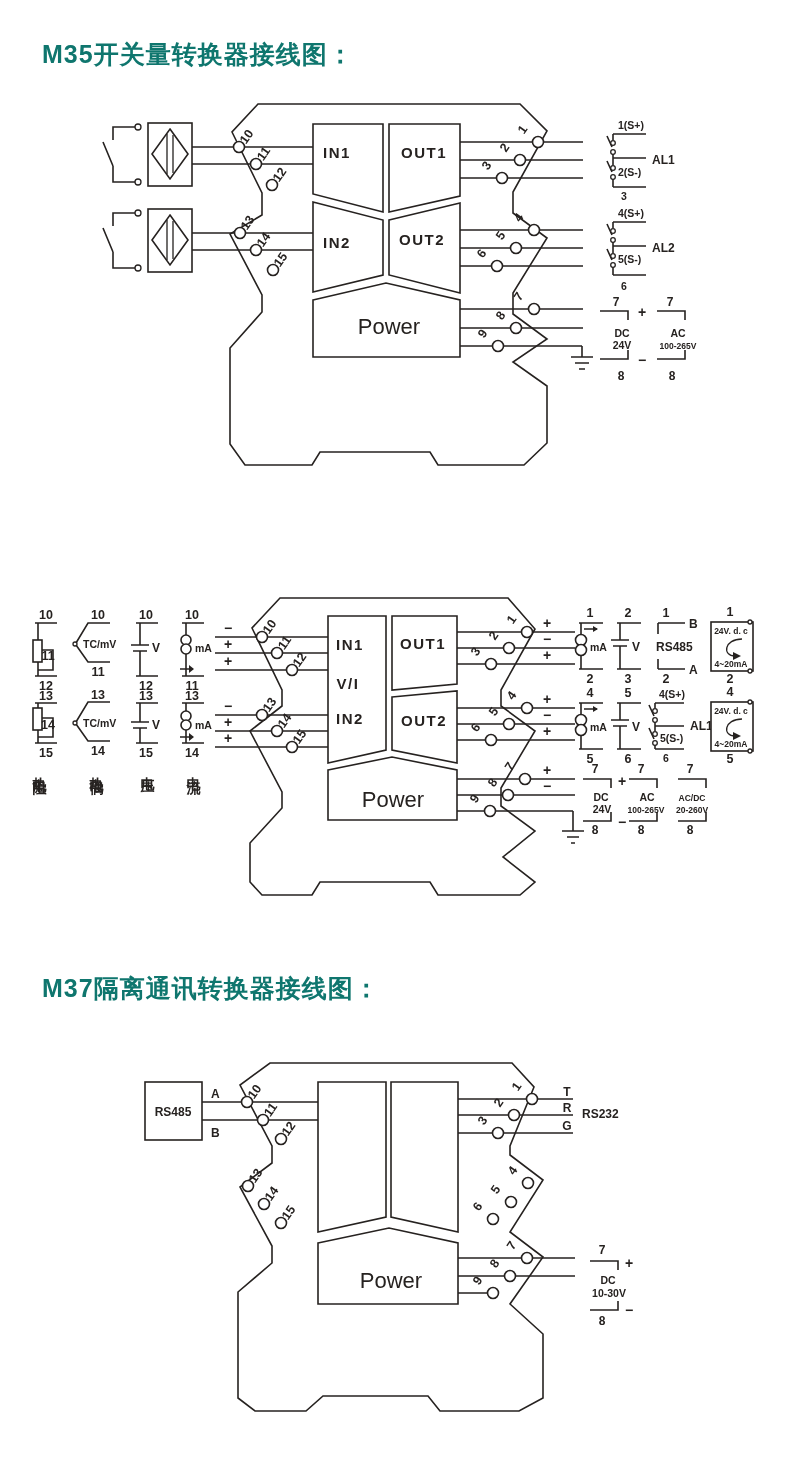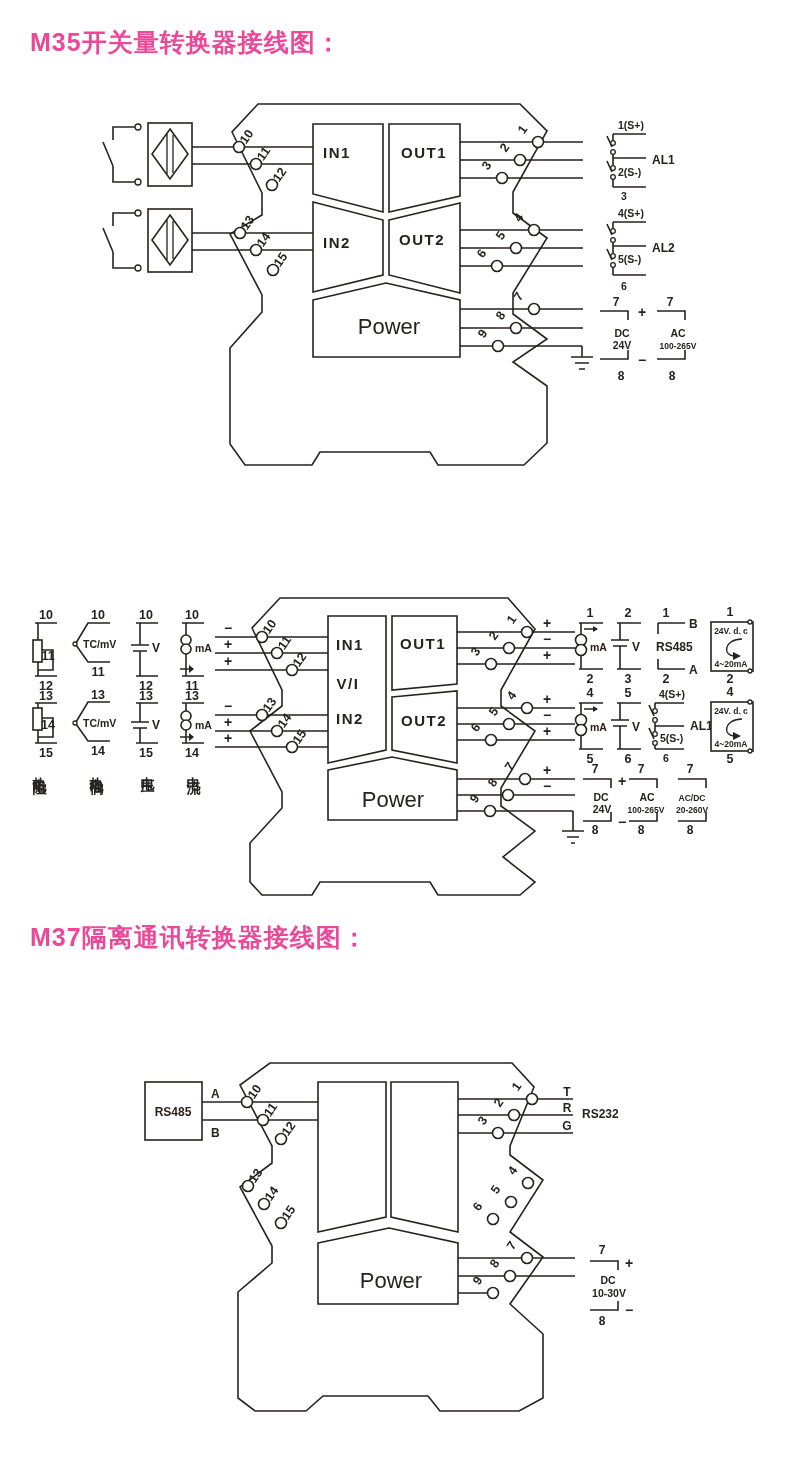--- a/index.html
+++ b/index.html
@@ -1,19 +1,19 @@
 <!DOCTYPE html>
 <html><head>
 <meta charset="utf-8">
 <style>
   html,body{margin:0;padding:0;background:#fff;}
   .page{position:relative;width:790px;height:1471px;background:#fff;overflow:hidden;
         font-family:"Liberation Sans",sans-serif;color:#262220;}
-  .title{position:absolute;left:30px;margin:0;font-size:25px;font-weight:600;
-         letter-spacing:1px;color:#ec4899;font-family:"Liberation Sans",sans-serif;}
+  .title{position:absolute;left:30px;margin:12px;font-size:25px;font-weight:600;
+         letter-spacing:1px;color:#0f766e;font-family:"Liberation Sans",sans-serif;}
   .vlabel{position:absolute;writing-mode:vertical-rl;text-orientation:upright;
           font-size:14px;font-weight:600;letter-spacing:2px;color:#262220;}
   svg{position:absolute;left:0;top:0;}
   svg text{font-family:"Liberation Sans",sans-serif;fill:#262220;}
   .num{font-size:12.5px;font-weight:bold;}
   .sm{font-size:10.5px;font-weight:bold;}
   .md{font-size:12px;font-weight:bold;}
   .xs{font-size:8.5px;font-weight:bold;}
   .blklbl{font-size:15px;font-weight:bold;letter-spacing:1.5px;}
   .powlbl{font-size:22px;}
@@ -25,21 +25,21 @@
   .tc{fill:#fff;stroke:#262220;stroke-width:1.3;}
   .dot{fill:#fff;stroke:#262220;stroke-width:1.3;}
   .hd{fill:#262220;stroke:none;}
 </style>
 </head>
 <body>
 
 <div class="page">
 
   <h2 class="title" style="top:26px">M35开关量转换器接线图：</h2>
-  <h2 class="title" style="top:921px">M37隔离通讯转换器接线图：</h2>
+  <h2 class="title" style="top:960px">M37隔离通讯转换器接线图：</h2>
 
   <div class="vlabel" style="left:31px;top:766px">热电阻</div>
   <div class="vlabel" style="left:88px;top:766px">热电偶</div>
   <div class="vlabel" style="left:139px;top:766px">电压</div>
   <div class="vlabel" style="left:185px;top:766px">电流</div>
 
   <svg width="790" height="1471" viewBox="0 0 790 1471">
 
     <g>
       <path class="ln" d="M258,104 H520 L547,131 L513,192 V213 L547,238 L513,293 V314 L547,339 L513,362 L547,386 V443 L524,465 H438 L430,452 H320 L312,465 H245 L230,444 V348 L262,312 V295 L230,234 L262,215 V193 L232,132 Z"></path>

